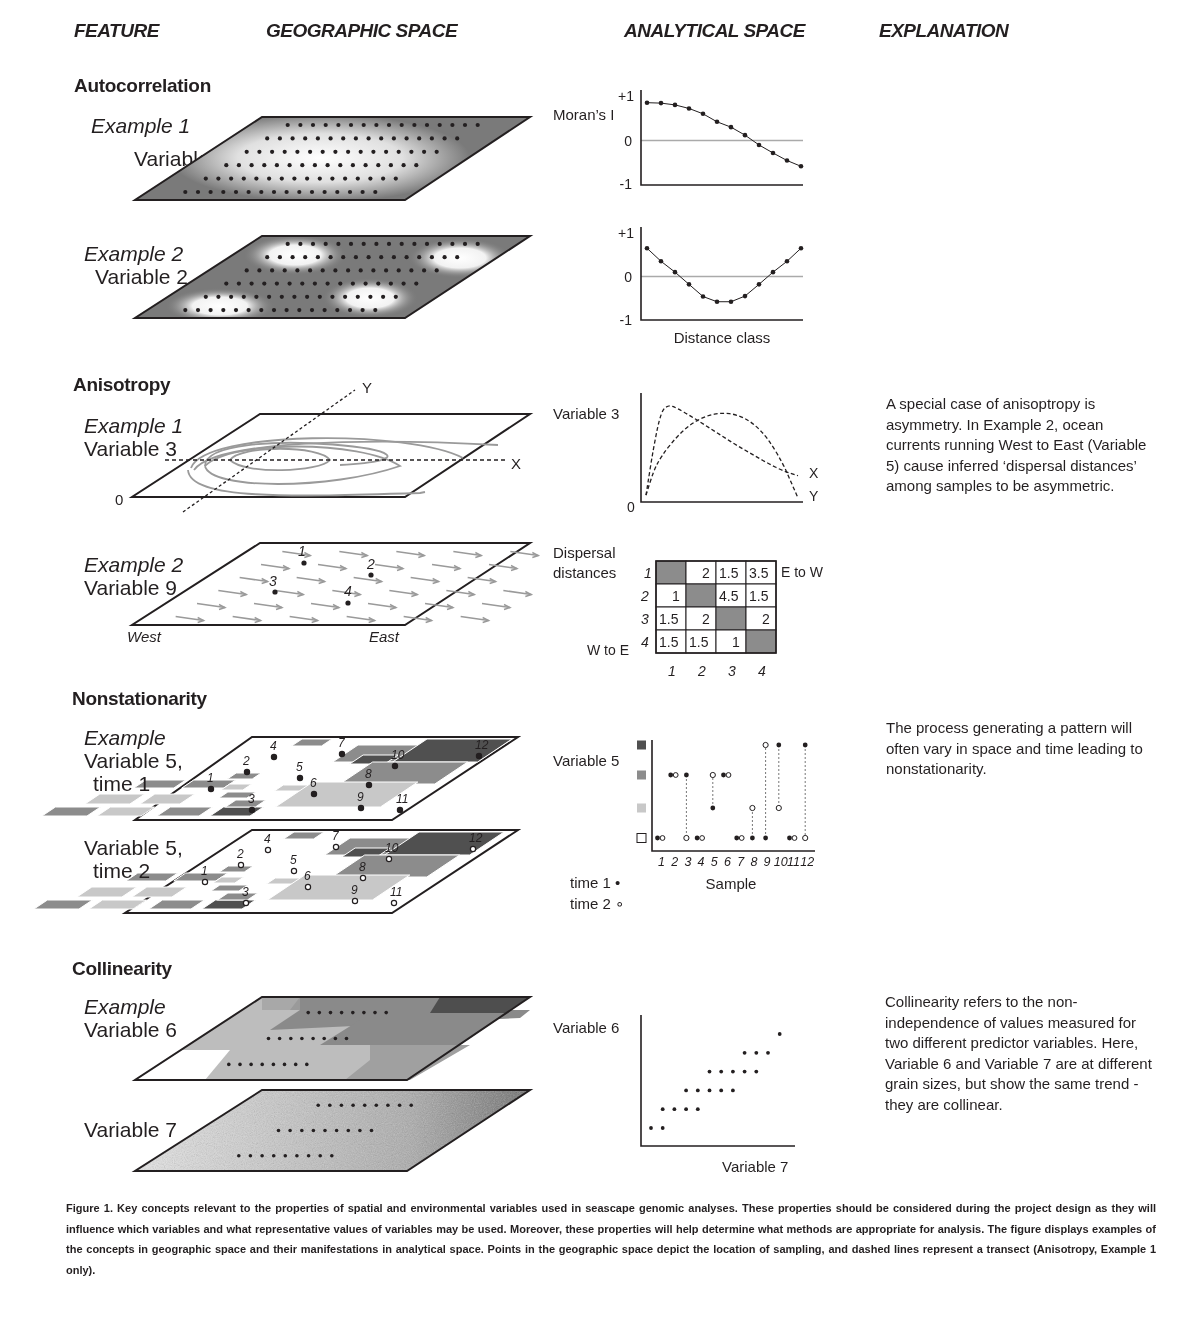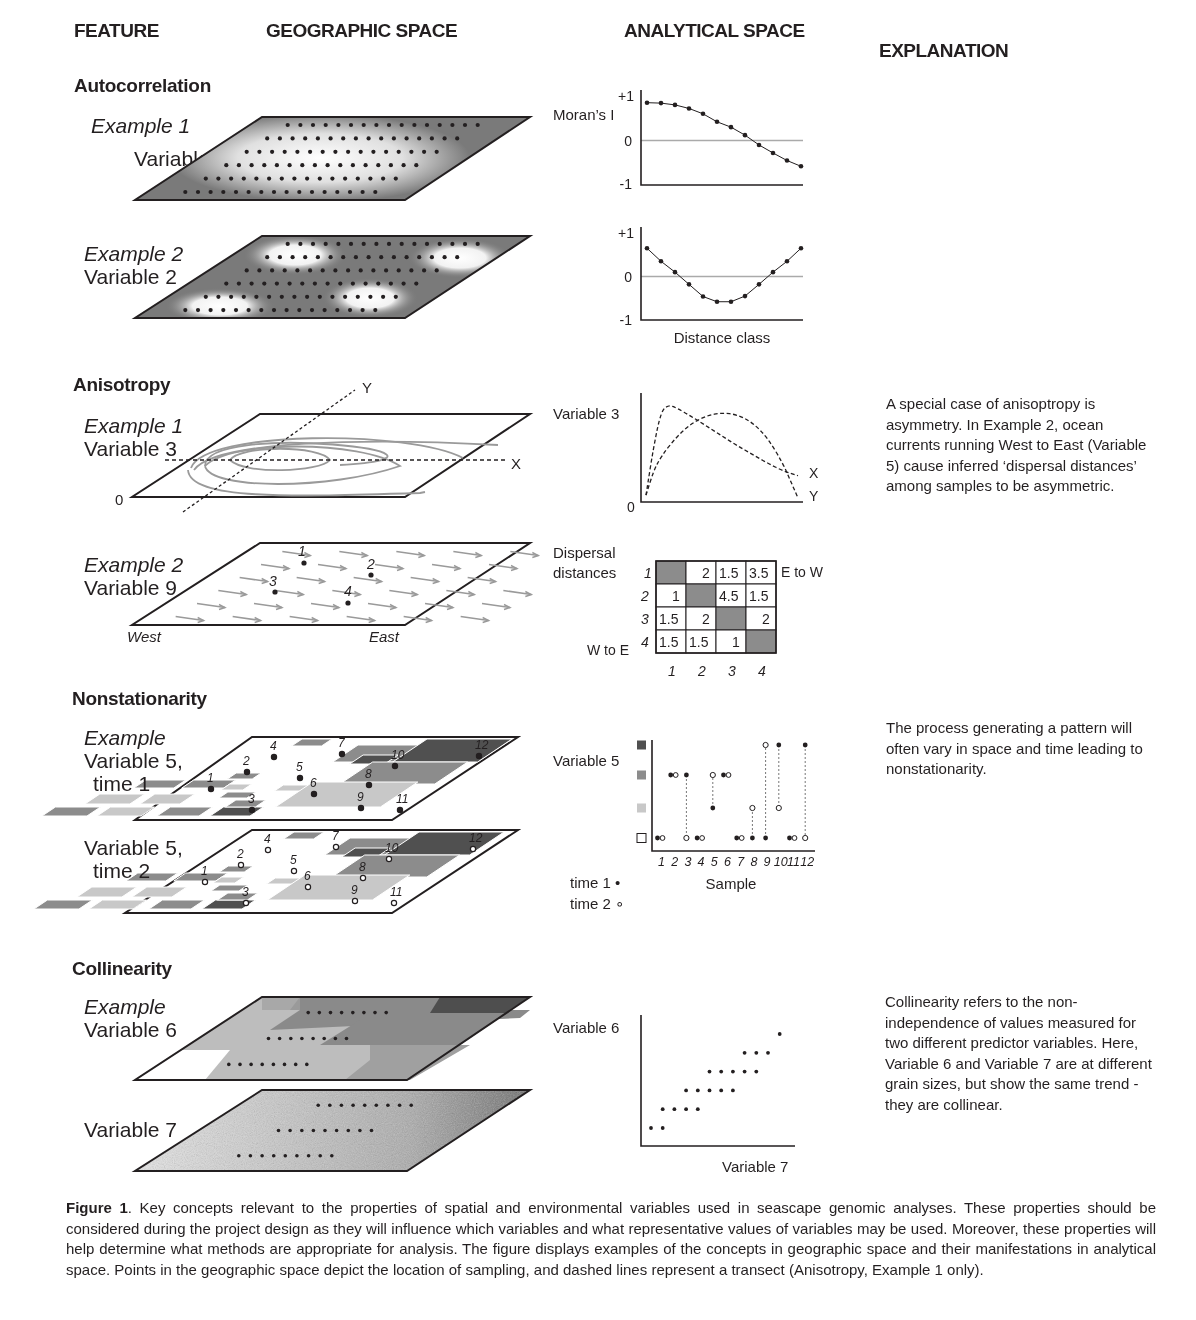--- a/index.html
+++ b/index.html
@@ -1,39 +1,39 @@
 <!DOCTYPE html>
 <html><head>
 <meta charset="utf-8">
 <style>
   html,body{margin:0;padding:0;background:#fff;}
   body{width:1196px;height:1320px;position:relative;overflow:hidden;font-family:"Liberation Sans",sans-serif;color:#231f20;}
-  .hdr{position:absolute;top:20px;font-weight:bold;font-size:19px;letter-spacing:-0.5px;}
+  .hdr{position:absolute;top:20px;font-weight:bold;font-size:19px;letter-spacing:-0.5px;font-style:italic;}
   .feat{position:absolute;font-weight:bold;font-size:19px;letter-spacing:-0.3px;}
   .lbl{position:absolute;font-size:21px;line-height:23px;}
   .it{font-style:italic;}
   .exp{position:absolute;font-size:15px;line-height:20.5px;width:275px;}
   .exp p{margin:0 0 19px 0;}
-  .caption{position:absolute;left:66px;top:1198px;width:1090px;font-size:15px;line-height:20.5px;text-align:justify;}
+  .caption{position:absolute;left:66px;top:1198px;width:1090px;font-size:11px;line-height:20.5px;text-align:justify;font-weight:bold;}
   svg{position:absolute;overflow:visible;}
   svg text{font-family:"Liberation Sans",sans-serif;fill:#231f20;}
 </style>
 </head>
 <body>
 
 <div class="hdr" style="left:74px;">FEATURE</div>
 <div class="hdr" style="left:266px;">GEOGRAPHIC SPACE</div>
 <div class="hdr" style="left:624px;">ANALYTICAL SPACE</div>
-<div class="hdr" style="left:879px;margin-top:20px;">EXPLANATION</div>
+<div class="hdr" style="left:879px;">EXPLANATION</div>
 
 <div class="feat" style="left:74px;top:75px;">Autocorrelation</div>
 <div class="lbl it" style="left:91px;top:114px;">Example 1</div>
 <div class="lbl" style="left:91px;top:147px;margin-left:43px;">Variable 1</div>
 <div class="lbl it" style="left:84px;top:242px;">Example 2</div>
-<div class="lbl" style="left:84px;top:265px;text-align:right;">Variable 2</div>
+<div class="lbl" style="left:95px;top:265px;text-align:right;">Variable 2</div>
 
 <svg style="left:0;top:0;" width="1196" height="1320" id="geo-svg">
   <defs>
     <radialGradient id="g1" cx="0.5" cy="0.5" r="0.5">
       <stop offset="0" stop-color="#ffffff"></stop>
       <stop offset="0.55" stop-color="#e0e0e0"></stop>
       <stop offset="1" stop-color="#7a7a7a"></stop>
     </radialGradient>
     <radialGradient id="g2" cx="0.5" cy="0.5" r="0.5">
       <stop offset="0" stop-color="#ffffff"></stop>

